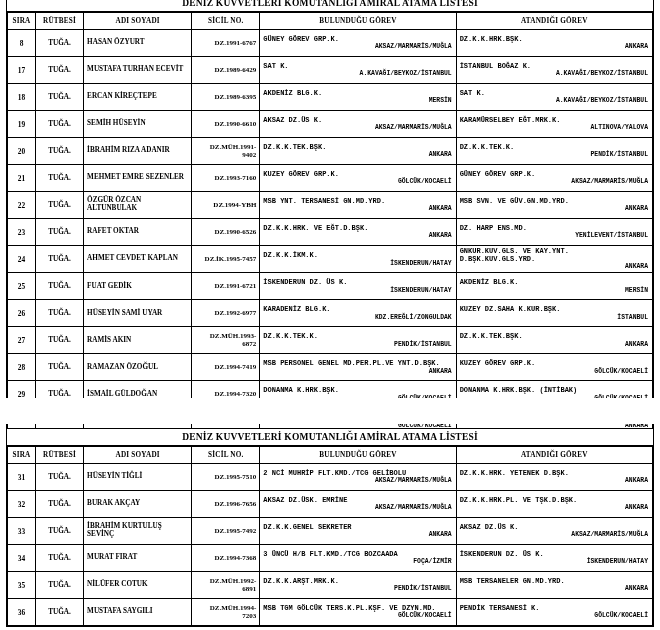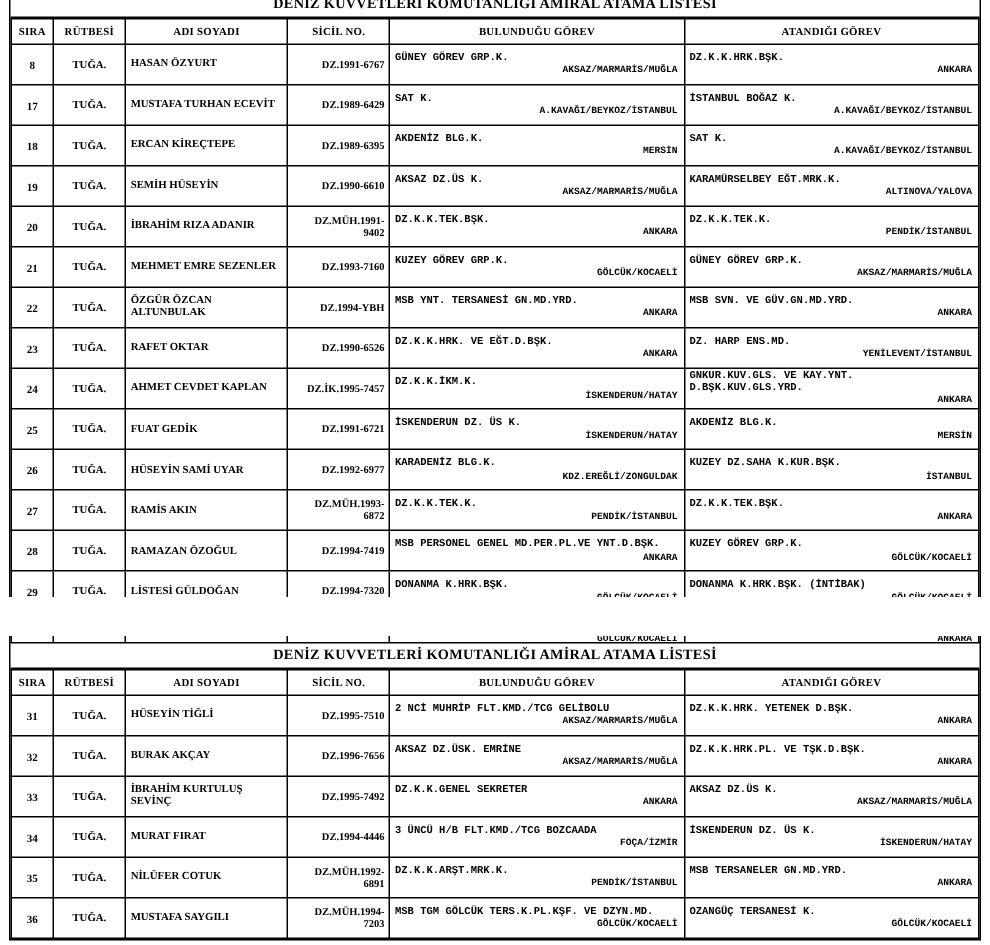--- a/index.html
+++ b/index.html
@@ -238,21 +238,21 @@
               <span class="g-loc">ANKARA</span>
             </td>
             <td class="gorev">
               <span class="g-main">KUZEY GÖREV GRP.K.</span>
               <span class="g-loc">GÖLCÜK/KOCAELİ</span>
             </td>
           </tr>
           <tr>
             <td class="sira">29</td>
             <td class="rut">TUĞA.</td>
-            <td class="ad">LİSTESİ GÜLDOĞAN</td>
+            <td class="ad">İSMAİL GÜLDOĞAN</td>
             <td class="sicil">DZ.1994-7320</td>
             <td class="gorev">
               <span class="g-main">DONANMA K.HRK.BŞK.</span>
               <span class="g-loc">GÖLCÜK/KOCAELİ</span>
             </td>
             <td class="gorev">
               <span class="g-main">DONANMA K.HRK.BŞK. (İNTİBAK)</span>
               <span class="g-loc">GÖLCÜK/KOCAELİ</span>
             </td>
           </tr>
@@ -335,21 +335,21 @@
             </td>
             <td class="gorev">
               <span class="g-main">AKSAZ DZ.ÜS K.</span>
               <span class="g-loc">AKSAZ/MARMARİS/MUĞLA</span>
             </td>
           </tr>
           <tr>
             <td class="sira">34</td>
             <td class="rut">TUĞA.</td>
             <td class="ad">MURAT FIRAT</td>
-            <td class="sicil">DZ.1994-4446</td>
+            <td class="sicil">DZ.1994-7368</td>
             <td class="gorev">
               <span class="g-main">3 ÜNCÜ H/B FLT.KMD./TCG BOZCAADA</span>
               <span class="g-loc">FOÇA/İZMİR</span>
             </td>
             <td class="gorev">
               <span class="g-main">İSKENDERUN DZ. ÜS K.</span>
               <span class="g-loc">İSKENDERUN/HATAY</span>
             </td>
           </tr>
           <tr>
@@ -369,21 +369,21 @@
           <tr>
             <td class="sira">36</td>
             <td class="rut">TUĞA.</td>
             <td class="ad">MUSTAFA SAYGILI</td>
             <td class="sicil">DZ.MÜH.1994-7203</td>
             <td class="gorev">
               <span class="g-main">MSB TGM GÖLCÜK TERS.K.PL.KŞF. VE DZYN.MD.</span>
               <span class="g-loc">GÖLCÜK/KOCAELİ</span>
             </td>
             <td class="gorev">
-              <span class="g-main">OZANGÜÇ TERSANESİ K.</span>
+              <span class="g-main">PENDİK TERSANESİ K.</span>
               <span class="g-loc">GÖLCÜK/KOCAELİ</span>
             </td>
           </tr>
         </tbody>
     </table>
   </div>
 
   <div class="gap"></div>
 </div>
 

